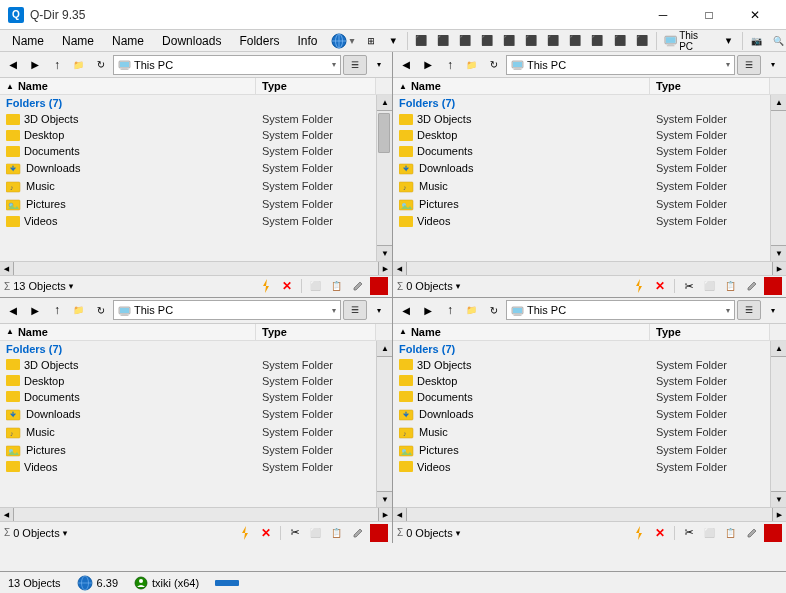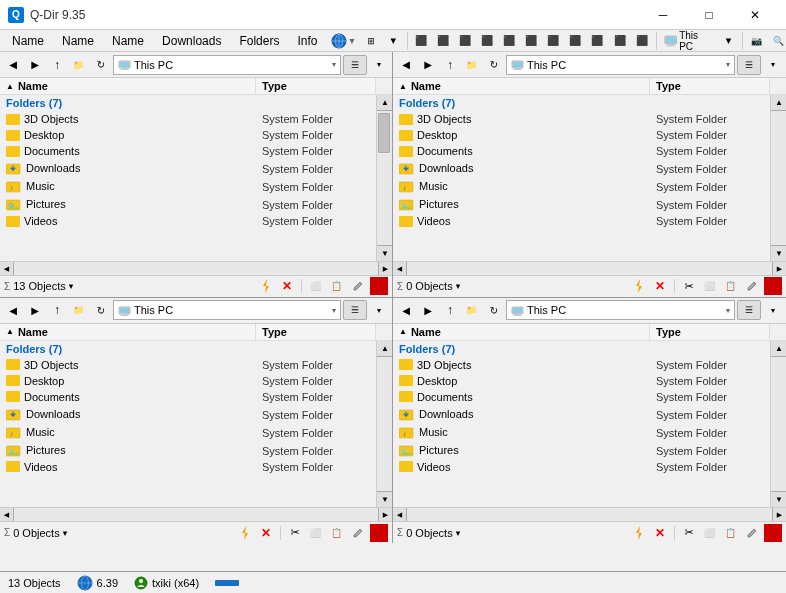--- a/index.html
+++ b/index.html
@@ -15,21 +15,21 @@
 
     
     .menu-bar { height: 22px; background: #f0f0f0; display: flex; align-items: center; border-bottom: 1px solid #ccc; padding: 0 4px; gap: 2px; }
     .menu-item { padding: 2px 8px; font-size: 12px; cursor: pointer; border-radius: 2px; }
     .tb-btn { width: 22px; height: 22px; border: 1px solid transparent; background: transparent; cursor: pointer; display: flex; align-items: center; justify-content: center; font-size: 11px; border-radius: 2px; }
     .tb-sep { width: 1px; height: 18px; background: #ccc; margin: 0 2px; }
 
     
     .pane-toolbar { height: 26px; background: #f0f0f0; display: flex; align-items: center; padding: 0 3px; gap: 2px; border-bottom: 1px solid #ccc; flex-shrink: 0; }
     .pane-nav-btn { width: 20px; height: 20px; border: 1px solid transparent; background: transparent; cursor: pointer; display: flex; align-items: center; justify-content: center; font-size: 10px; border-radius: 2px; }
-    .file-row { display: flex; align-items: flex-end; padding: 1px 0; cursor: pointer; }
+    .file-row { display: flex; align-items: center; padding: 1px 0; cursor: pointer; }
     .file-name { flex: 1; padding: 1px 6px; font-size: 11px; display: flex; align-items: center; gap: 4px; }
     .file-type { width: 120px; padding: 1px 6px; font-size: 11px; color: #333; }
 
     .main-area { display: flex; flex-direction: column; height: calc(593px - 30px - 22px - 28px - 22px); }
   </style>
 </head>
 <body>
 
 <div class="title-bar">
   <div class="title-bar-left">

